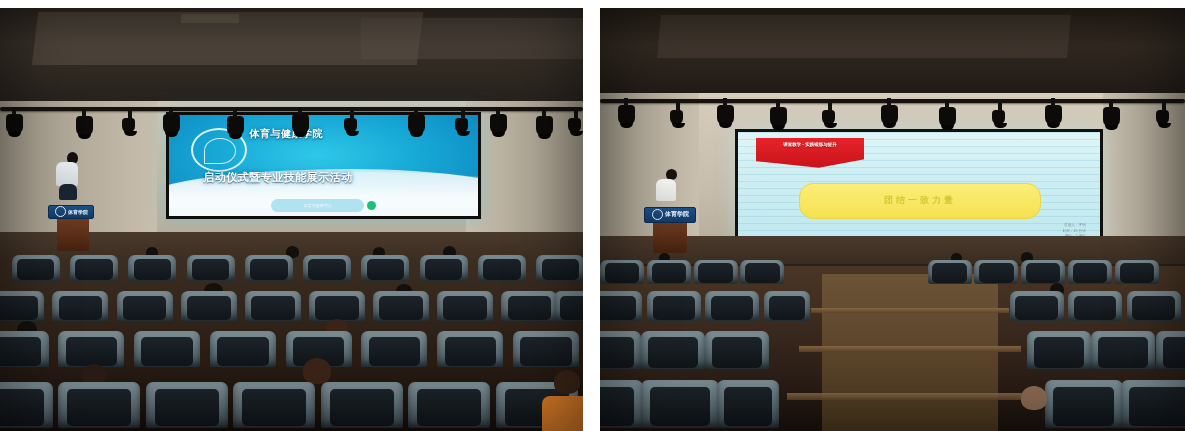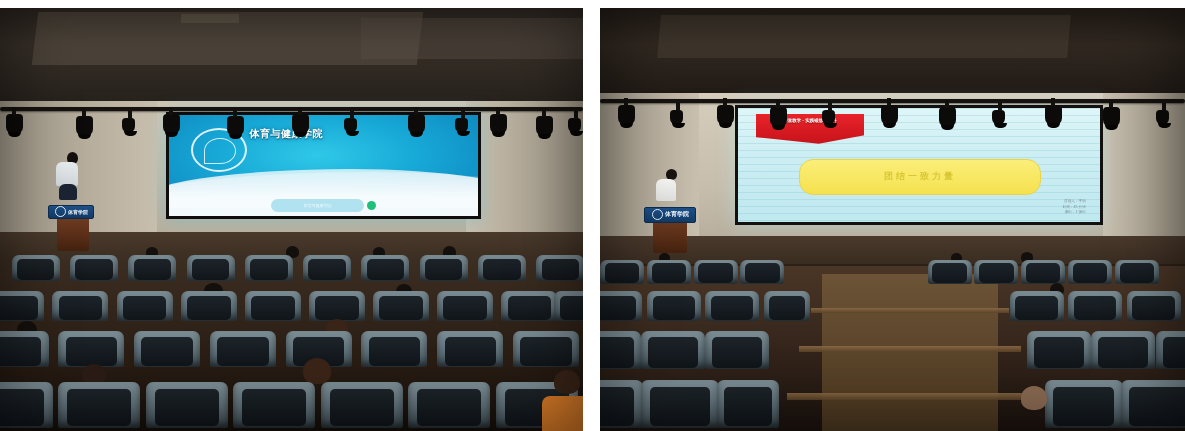--- a/index.html
+++ b/index.html
@@ -42,21 +42,21 @@
      border:1.5px solid rgba(255,255,255,.8);border-radius:50% 50% 50% 0;}
   .ltitle{position:absolute;color:#ffffff;font-weight:bold;letter-spacing:.5px;white-space:nowrap;
      text-shadow:0 0 4px rgba(0,90,140,.9),0 1px 1px rgba(0,0,0,.5);}
   .lfoot{position:absolute;border-radius:8px;background:rgba(120,205,230,.55);
      color:#eaf9ff;display:flex;align-items:center;justify-content:center;white-space:nowrap;}
   .lfoot-mark{position:absolute;width:9px;height:9px;border-radius:50%;background:#1fbf7a;}
 
   
   .screen-r{position:absolute;border:3px solid #121110;overflow:hidden;
      background:linear-gradient(180deg,#dff6f8 0%,#cdeef3 40%,#bfe8ef 100%);
-     box-shadow:0 0 18px rgba(180,235,245,.45);}
+     box-shadow:0 0 18px rgba(180,235,245,.45);margin-top:24px;}
   .ruled{position:absolute;left:0;top:0;width:100%;height:100%;
      background:repeating-linear-gradient(180deg,rgba(120,190,205,.28) 0px,rgba(120,190,205,.28) 1px,rgba(0,0,0,0) 1px,rgba(0,0,0,0) 7px);}
   .redflag{position:absolute;background:linear-gradient(180deg,#e8232a 0%,#c8121a 100%);
      clip-path:polygon(0 0,100% 0,100% 72%,58% 100%,0 78%);
      display:flex;align-items:flex-start;justify-content:center;}
   .redflag span{color:#fff;font-weight:bold;white-space:nowrap;text-shadow:0 1px 1px rgba(0,0,0,.4);}
   .yellowbox{position:absolute;background:linear-gradient(180deg,#fbee7a 0%,#f5e14f 100%);
      border:1px solid #e8d54a;border-radius:14px;display:flex;align-items:center;justify-content:center;}
   .yellowbox span{color:#d9c736;font-weight:bold;letter-spacing:3px;white-space:nowrap;}
   .rnote{position:absolute;color:#7c8f96;white-space:pre-line;line-height:1.5;}
@@ -105,20 +105,21 @@
 
     <div class="wall" style="top:22%;height:36%;"></div>
     <div class="wall-left" style="left:0;top:22%;width:27%;height:40%;"></div>
     <div class="wall-right" style="left:80%;top:22%;width:20%;height:40%;"></div>
 
     <div class="screen-l" style="left:28.5%;top:24.5%;width:53%;height:24%;">
       <div class="wave"></div>
       <div class="wave2"></div>
       <div class="emblem" style="left:7%;top:13%;width:17%;height:40%;"></div>
       <div class="ltitle" style="left:26%;top:12%;font-size:10px;">体育与健康学院</div>
+      <div class="ltitle" style="left:11%;top:55%;font-size:11px;">启动仪式暨专业技能展示活动</div>
       <div class="lfoot" style="left:33%;top:83%;width:30%;height:13%;font-size:4px;">
         <span>体育与健康学院</span>
       </div>
       <div class="lfoot-mark" style="left:64%;top:85%;"></div>
     </div>
 
     <div class="truss" style="left:0;top:23.3%;width:100%;"></div>
     <div class="lamp" style="left:1%;top:25%;"></div>
     <div class="lamp" style="left:13%;top:25.5%;"></div>
     <div class="lamp sm" style="left:21%;top:26%;"></div>

